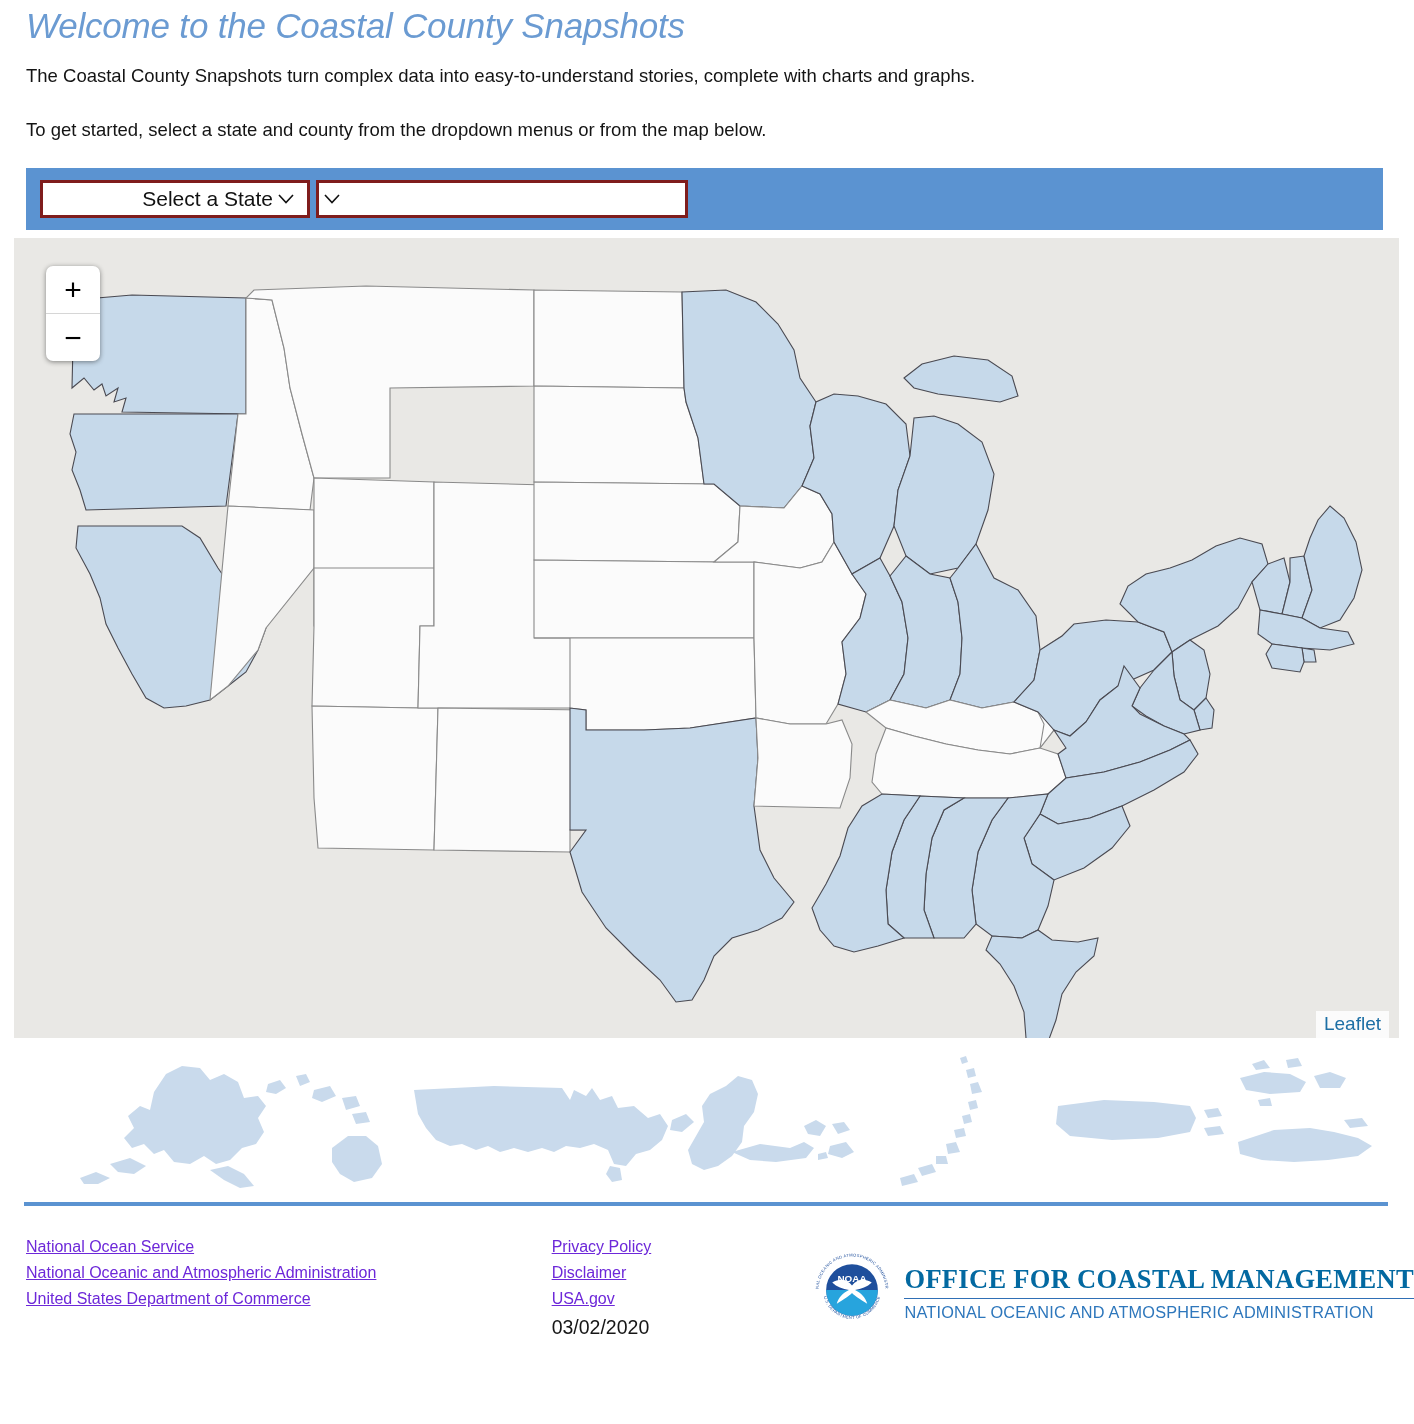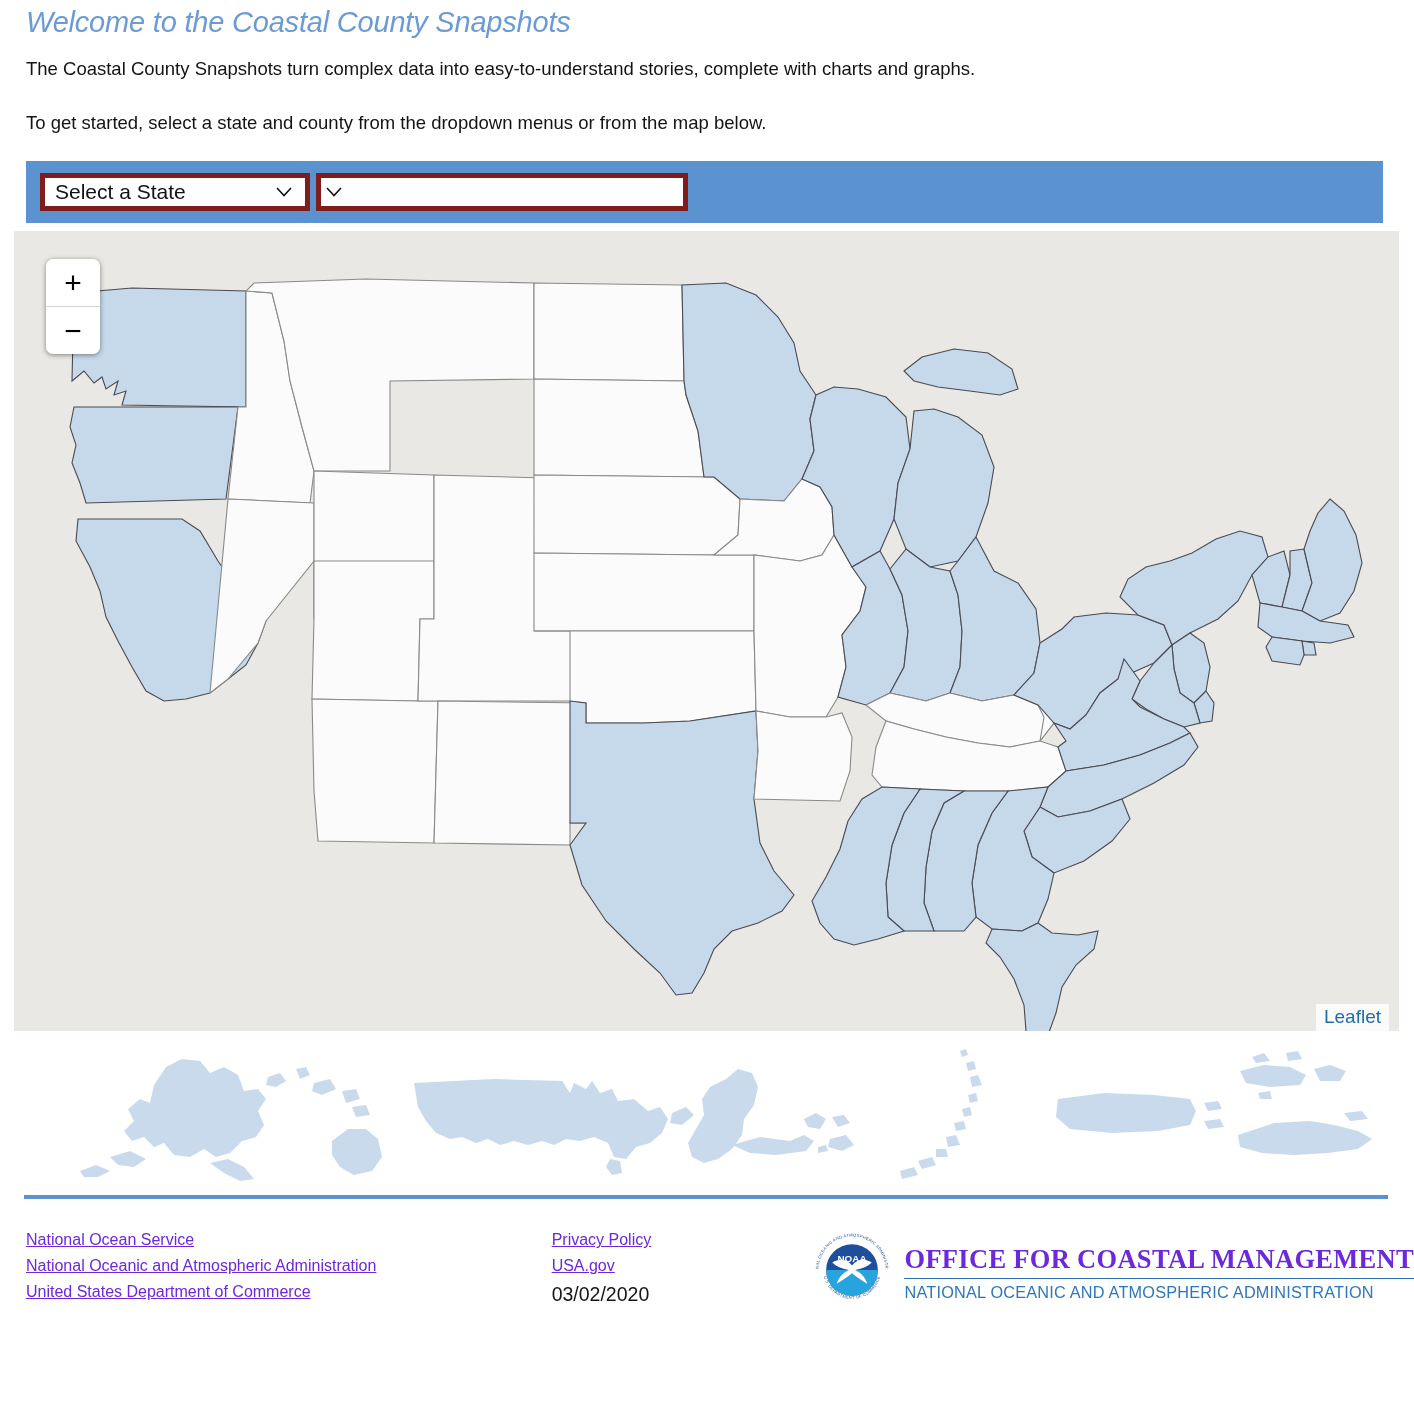--- a/index.html
+++ b/index.html
@@ -12,21 +12,21 @@
     height: 1424px;
     font-family: "Liberation Sans", sans-serif;
     color: #1a1a1a;
     overflow: hidden;
   }
 
   
   .page-title {
     margin: 0;
     padding: 6px 8px 0 26px;
-    font-size: 29px;
+    font-size: 35px;
     font-style: italic;
     font-weight: normal;
     color: #6b9bd2;
     letter-spacing: -0.2px;
     line-height: 1.15;
   }
   .intro-line {
     margin: 0;
     padding: 0 0 0 26px;
     font-size: 18.5px;
@@ -43,26 +43,27 @@
     height: 62px;
     background: #5b93d1;
     display: flex;
     align-items: center;
     box-sizing: border-box;
   }
   .select-wrap {
     position: relative;
     height: 38px;
     background: #ffffff;
-    border: 5px solid #7f1d1d;
+    border: 3px solid #7f1d1d;
     box-sizing: border-box;
     display: flex;
     align-items: center;
     margin-left: 14px;
     cursor: pointer;
+    text-align: right;
   }
   .select-wrap.state  { width: 270px; }
   .select-wrap.county { width: 372px; margin-left: 6px; }
   .select-label {
     font-size: 21px;
     color: #111;
     padding-left: 10px;
     white-space: nowrap;
     flex: 1;
   }
@@ -181,21 +182,21 @@
     display: flex;
     align-items: center;
     padding-top: 2px;
   }
   .noaa-seal { width: 76px; height: 76px; display: block; flex: none; }
   .noaa-text { padding-left: 14px; padding-top: 6px; }
   .noaa-title {
     font-family: "Liberation Serif", serif;
     font-weight: bold;
     font-size: 26.5px;
-    color: #6d28d9;
+    color: #0369a1;
     letter-spacing: 0.3px;
     line-height: 1;
     white-space: nowrap;
   }
   .noaa-divider {
     height: 1px;
     background: #2f6fb5;
     margin: 5px 0 5px 0;
   }
   .noaa-sub {
@@ -379,20 +380,21 @@
 <div class="footer">
 
   <div class="footer-col-1">
     <a class="footer-link">National Ocean Service</a>
     <a class="footer-link">National Oceanic and Atmospheric Administration</a>
     <a class="footer-link">United States Department of Commerce</a>
   </div>
 
   <div class="footer-col-2">
     <a class="footer-link">Privacy Policy</a>
+    <a class="footer-link">Disclaimer</a>
     <a class="footer-link">USA.gov</a>
     <span class="footer-static">03/02/2020</span>
   </div>
 
   <div class="noaa-block">
 
     <svg class="noaa-seal" viewBox="0 0 100 100">
       <defs>
         <path id="ringTop" d="M50,50 m-44,0 a44,44 0 1,1 88,0" fill="none"></path>
         <path id="ringBot" d="M50,50 m-38,0 a38,38 0 1,0 76,0" fill="none"></path>

